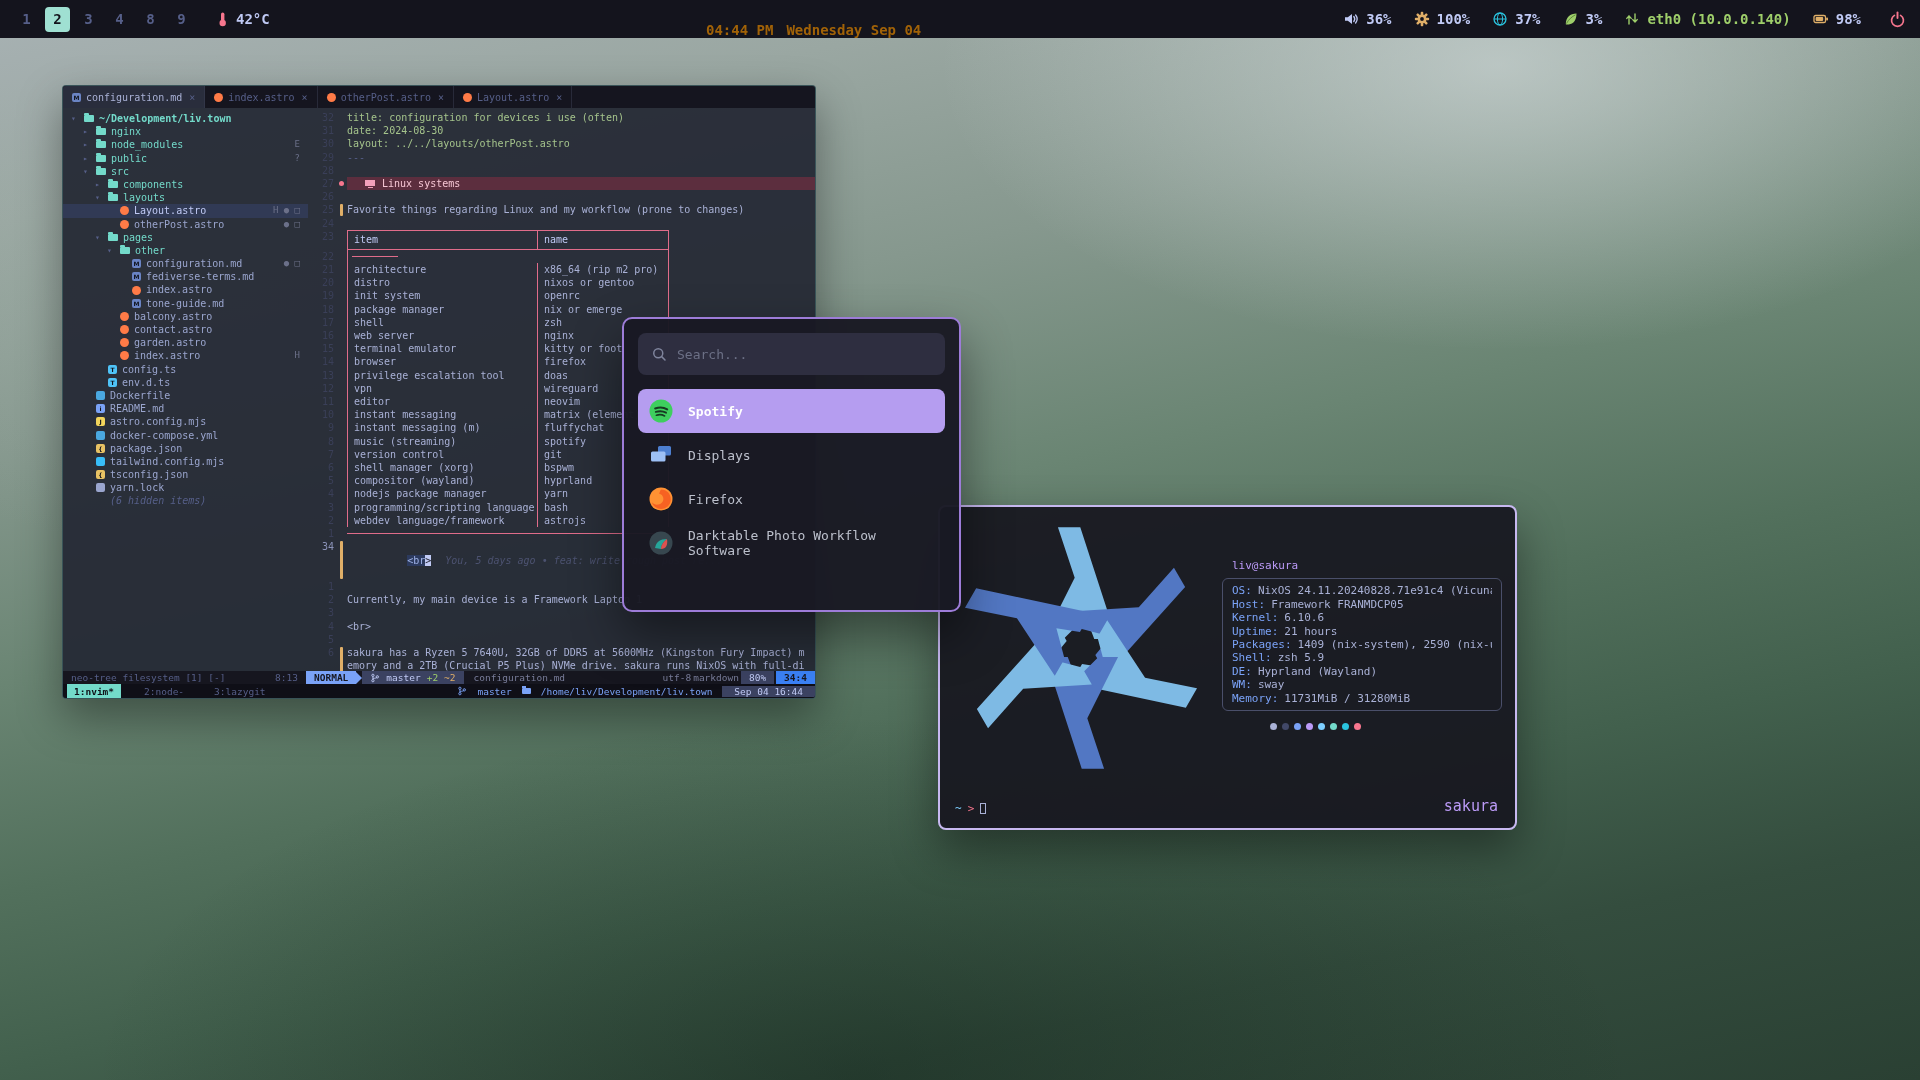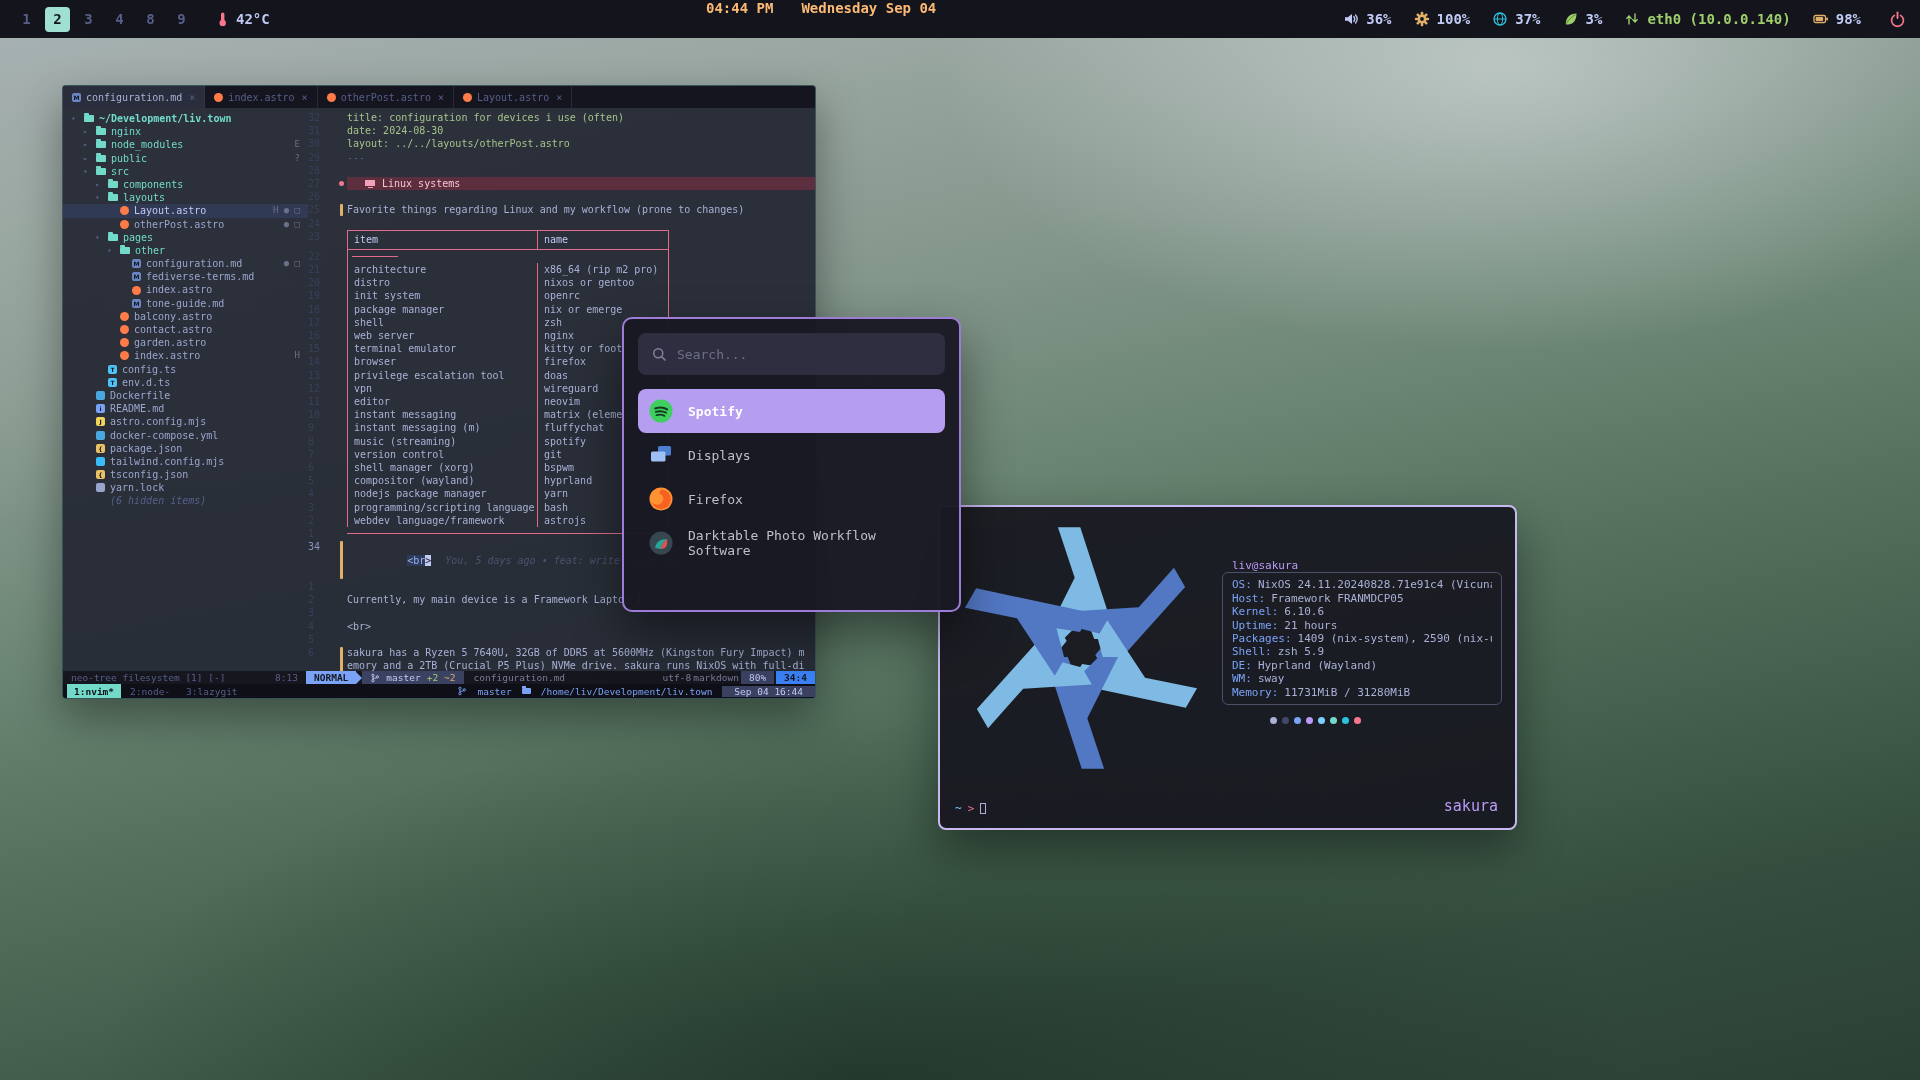--- a/index.html
+++ b/index.html
@@ -12,21 +12,21 @@
     radial-gradient(900px 460px at 78% 6%, rgba(224,231,233,.55), transparent 62%),
     radial-gradient(760px 420px at 12% 28%, rgba(160,178,168,.35), transparent 60%),
     radial-gradient(1100px 520px at 45% 100%, rgba(16,34,24,.45), transparent 70%)}
   
   .topbar{position:absolute;left:0;top:0;width:1920px;height:38px;background:#14141d;
     display:flex;align-items:center;padding:0 14px;gap:6px;color:#c0caf5;font-size:14px;font-weight:bold;z-index:50}
   .ws{width:25px;height:25px;display:flex;align-items:center;justify-content:center;border-radius:4px;color:#565f89}
   .ws.active{background:#9fe0d2;color:#12121a}
   .module{display:flex;align-items:center;gap:7px;white-space:nowrap}
   .module.temp{margin-left:16px}
-  .clock{position:absolute;left:706px;top:0;height:38px;display:flex;align-items:flex-start;gap:28px;color:#fdba74}
+  .clock{position:absolute;left:706px;top:0;height:38px;display:flex;align-items:flex-end;gap:13px;color:#a16207}
   .modules{margin-left:auto;display:flex;align-items:center;gap:22px}
   .net-text{color:#9ece6a}
   .power-btn{display:flex;align-items:center;margin-left:6px;cursor:pointer}
   
   .editor-window{position:absolute;left:62px;top:85px;width:754px;height:614px;z-index:10;
     background:rgba(37,41,53,.95);border:1px solid rgba(115,218,202,.22);border-radius:4px;
     box-shadow:0 18px 44px rgba(0,0,0,.38);display:flex;flex-direction:column;overflow:hidden}
   .tabline{height:22px;background:rgba(20,20,29,.92);display:flex;align-items:stretch;flex:none;font-size:10px}
   .tab{display:flex;align-items:center;gap:5px;padding:0 9px;color:#565f89;border-right:1px solid rgba(60,64,84,.5)}
   .tab.active{background:rgba(42,46,62,.95);color:#a9b1d6}
@@ -52,21 +52,21 @@
   .trow.sel{background:#313a55}
   .trow.sel .tlabel{color:#c0caf5}
   .arrow{width:8px;flex:none;color:#565f89;font-size:8px}
   .n-folder{color:#73daca}
   .n-dim{color:#565f89;font-style:italic}
   .thint{margin-left:auto;padding-right:8px;color:#6b7089;font-size:9px}
   .tree-root{display:flex;align-items:center;gap:5px;padding-left:8px;height:13.2px;color:#73daca;font-weight:bold}
   
   .editor-main{flex:1;position:relative;font-size:10px;color:#a9b1d6;padding-top:3px;overflow:hidden}
   .eline{display:flex;min-height:13.2px;line-height:13.2px}
-  .g{width:26px;flex:none;text-align:left;margin-right:6px;color:#3a3f58}
+  .g{width:26px;flex:none;text-align:right;margin-right:6px;color:#3a3f58}
   .gcur{color:#8b93b8}
   .mk{width:7px;flex:none;position:relative}
   .mk-bar::before{content:"";position:absolute;left:0;top:1px;bottom:1px;width:2.5px;background:#e0af68;border-radius:1px}
   .mk-dot::before{content:"";position:absolute;left:-1px;top:4px;width:5px;height:5px;border-radius:50%;background:#f7768e}
   .ltext{white-space:pre;color:#a9b1d6}
   .cls-fm{color:#a5c48c}
   .cls-delim{color:#565f89}
   .cls-heading{flex:1;background:#5c2e3e;color:#f6c6d4;padding:0 18px}
   .cls-heading::before{content:"";display:inline-block;width:10px;height:8px;margin-right:7px;vertical-align:-1px;
     background:linear-gradient(#f3a0ba,#f3a0ba) top center/10px 6px no-repeat,
@@ -90,21 +90,21 @@
   .sl-left{width:243px;flex:none;display:flex;justify-content:space-between;padding:0 8px}
   .sl-mode{background:#7aa2f7;color:#16161f;font-weight:bold;padding:0 8px;height:100%;display:flex;align-items:center}
   .sl-arrow{width:0;height:0;border-top:6.5px solid transparent;border-bottom:6.5px solid transparent;border-left:6px solid #7aa2f7}
   .sl-git{background:#3b4261;color:#c0caf5;height:100%;display:flex;align-items:center;gap:6px;padding:0 8px}
   .sl-add{color:#9ece6a}.sl-mod{color:#e0af68}
   .sl-file{margin-left:10px;color:#787c99}
   .sl-right{margin-left:auto;display:flex;align-items:center;gap:2px;color:#787c99}
   .sl-pct{background:#3b4261;color:#c0caf5;height:13px;display:flex;align-items:center;padding:0 8px}
   .sl-pos{background:#3b82f6;color:#16161f;font-weight:bold;height:23px;display:flex;align-items:center;padding:0 8px}
   
-  .tmuxbar{height:14px;background:#0f0f17;display:flex;align-items:center;font-size:9.5px;color:#565f89;flex:none;padding-left:4px;gap:2px}
+  .tmuxbar{height:14px;background:#0f0f17;display:flex;align-items:center;font-size:9.5px;color:#565f89;flex:none;padding-left:4px;gap:16px}
   .tmux-win{padding:0 7px;height:100%;display:flex;align-items:center}
   .tmux-win.active{background:#73daca;color:#0f0f17;font-weight:bold}
   .tmux-right{margin-left:auto;display:flex;align-items:center;gap:10px;color:#7aa2f7}
   .tmux-clock{background:#3b4261;color:#c0caf5;height:100%;display:flex;align-items:center;padding:0 12px}
   .mini-folder{width:9px;height:6px;background:#7aa2f7;border-radius:1px;position:relative;display:inline-block}
   .mini-folder::before{content:"";position:absolute;top:-2px;left:0;width:4px;height:2px;background:inherit}
   
   .launcher{position:absolute;left:622px;top:317px;width:339px;height:295px;z-index:30;
     background:rgba(25,25,35,.97);border:2px solid #9d7cd8;border-radius:10px;overflow:hidden;
     box-shadow:0 22px 50px rgba(0,0,0,.45)}
@@ -114,21 +114,21 @@
   .app-list{padding:0 14px}
   .app-item{height:44px;display:flex;align-items:center;gap:14px;border-radius:8px;padding:0 10px;color:#bcc0cc;font-size:13px}
   .app-item.selected{background:#b59df0;color:#ffffff;font-weight:bold}
   .app-icon{width:26px;height:26px;flex:none}
   
   .fetch-window{position:absolute;left:938px;top:505px;width:579px;height:325px;z-index:20;
     background:rgba(23,23,32,.94);border:2px solid #c7b8f0;border-radius:8px;
     box-shadow:0 20px 46px rgba(0,0,0,.4);overflow:hidden}
   .nix-logo{position:absolute;left:14px;top:14px;width:254px;height:254px}
   .fetch-info{position:absolute;left:282px;top:52px;width:280px;font-size:11px;line-height:13.4px}
-  .fetch-title{color:#bb9af7;margin-left:10px;margin-bottom:0}
+  .fetch-title{color:#bb9af7;margin-left:10px;margin-bottom:6px}
   .fetch-box{border:1px solid #4a4f6a;border-radius:6px;padding:5px 9px;overflow:hidden}
   .frow{display:flex;white-space:nowrap;overflow:hidden}
   .fkey{color:#7aa2f7;margin-right:6px;flex:none}
   .fval{color:#a9b1d6}
   .palette{display:flex;gap:5px;margin-top:12px;margin-left:48px}
   .pdot{width:7px;height:7px;border-radius:50%}
   .fetch-prompt{position:absolute;left:15px;bottom:13px;font-size:11px;display:flex;gap:6px;align-items:center}
   .pr-tilde{color:#7dcfff}.pr-gt{color:#f7768e}
   .pr-cursor{display:inline-block;width:6px;height:11px;border:1px solid #a9b1d6}
   .host-label{position:absolute;right:17px;bottom:13px;font-size:15px;color:#bb9af7}

